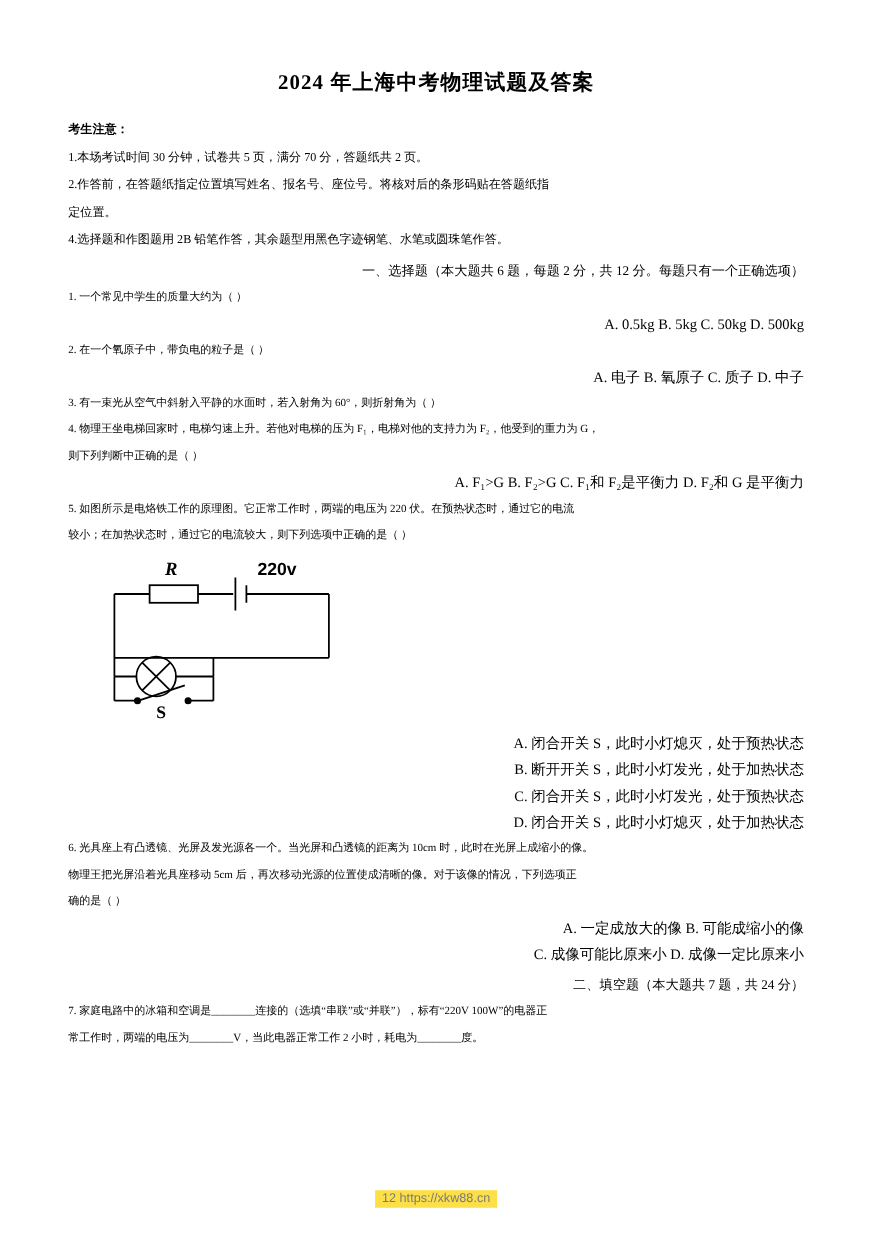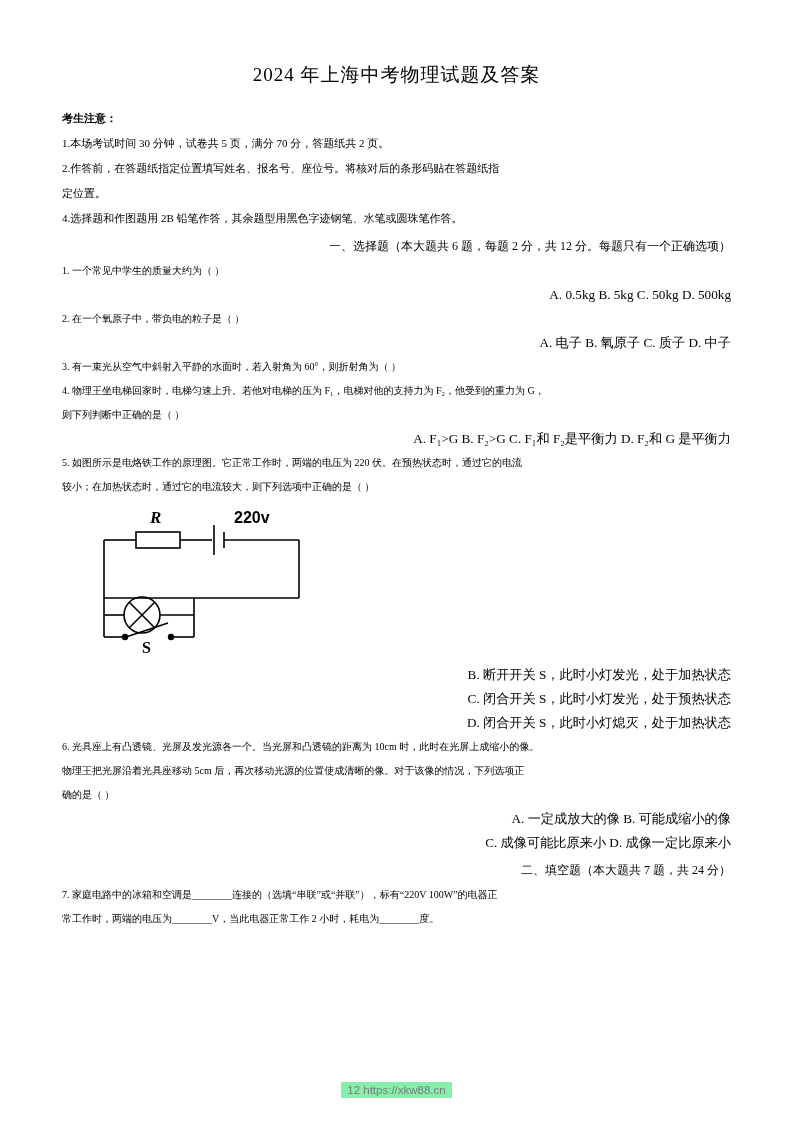--- a/index.html
+++ b/index.html
@@ -18,21 +18,21 @@
   .page {
     width: 793px;
     height: 1122px;
     box-sizing: border-box;
     padding: 46px 62px 0 62px;
     position: relative;
   }
   .doc-title {
     text-align: center;
     font-size: 19px;
-    font-weight: normal;
+    font-weight: bold;
     letter-spacing: 1px;
     margin-top: 16px;
     margin-bottom: 18px;
   }
   .line {
     font-size: 11px;
     line-height: 25px;
     margin: 0;
     white-space: pre-wrap;
   }
@@ -64,21 +64,21 @@
   .footer {
     position: absolute;
     left: 0;
     right: 0;
     bottom: 26px;
     text-align: center;
     font-size: 11.5px;
     color: #7a7a7a;
     font-family: "Liberation Sans", sans-serif;
   }
-  .footer span { background: #86efac; padding: 2px 6px; }
+  .footer span { background: #fde047; padding: 2px 6px; }
 </style>
 </head>
 <body>
 
 <div class="page">
 
   <div class="doc-title">2024 年上海中考物理试题及答案</div>
 
   <p class="line bold">考生注意：</p>
   <p class="line">1.本场考试时间 30 分钟，试卷共 5 页，满分 70 分，答题纸共 2 页。</p>
@@ -139,20 +139,21 @@
         <circle cx="58" cy="110" r="18"></circle>
         <line x1="45.3" y1="97.3" x2="70.7" y2="122.7"></line>
         <line x1="70.7" y1="97.3" x2="45.3" y2="122.7"></line>
       </g>
       <text x="66" y="18" font-family="Liberation Serif, serif" font-size="17" font-style="italic" font-weight="bold">R</text>
       <text x="150" y="18" font-family="Liberation Sans, sans-serif" font-size="16" font-weight="bold">220v</text>
       <text x="58" y="148" font-family="Liberation Serif, serif" font-size="16" font-weight="bold">S</text>
     </svg>
   </div>
 
+  <p class="opts">A. 闭合开关 S，此时小灯熄灭，处于预热状态</p>
   <p class="opts">B. 断开开关 S，此时小灯发光，处于加热状态</p>
   <p class="opts">C. 闭合开关 S，此时小灯发光，处于预热状态</p>
   <p class="opts">D. 闭合开关 S，此时小灯熄灭，处于加热状态</p>
 
   <p class="q-line">6. 光具座上有凸透镜、光屏及发光源各一个。当光屏和凸透镜的距离为 10cm 时，此时在光屏上成缩小的像。</p>
   <p class="q-line">物理王把光屏沿着光具座移动 5cm 后，再次移动光源的位置使成清晰的像。对于该像的情况，下列选项正</p>
   <p class="q-line">确的是（      ）</p>
   <p class="opts">A. 一定成放大的像                      B. 可能成缩小的像</p>
   <p class="opts">C. 成像可能比原来小            D. 成像一定比原来小</p>
 

